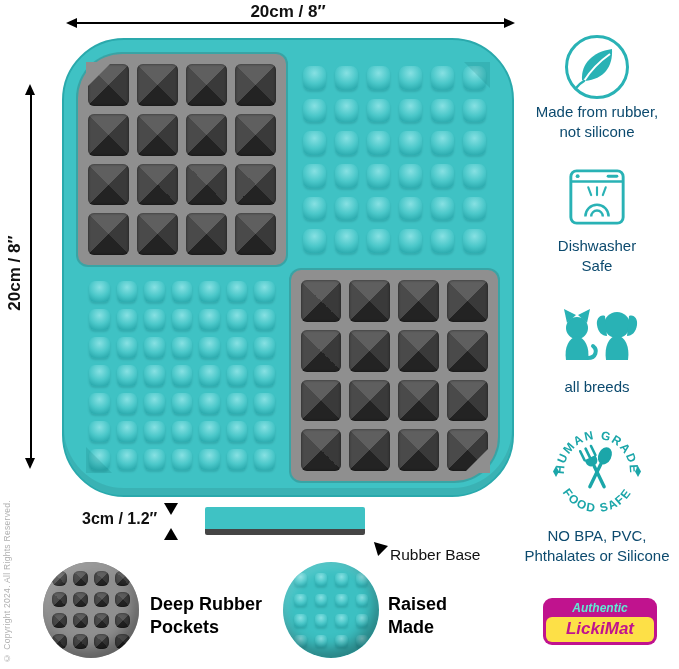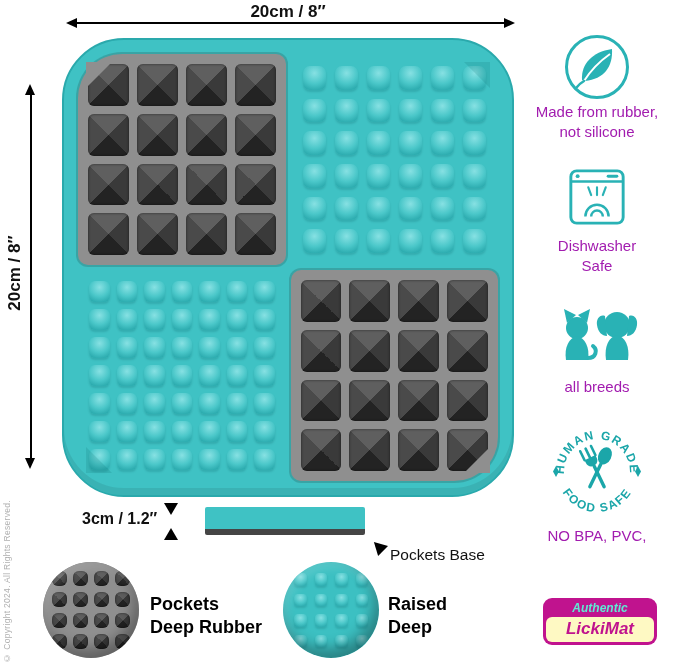--- a/index.html
+++ b/index.html
@@ -68,31 +68,31 @@
   .label-pockets{left:150px;}
   .label-nubs{left:388px;}
 
   
   .feat-icon{position:absolute;}
   .icon-leaf{left:564px;top:34px;}
   .icon-dishwasher{left:566px;top:166px;}
   .icon-catdog{left:553px;top:300px;}
   .icon-foodsafe{left:549px;top:424px;}
   .feat-text{position:absolute;left:517px;width:160px;text-align:center;font-size:15px;
-             line-height:1.3;color:#a21caf;}
+             line-height:1.3;color:#0c4a6e;}
   .text-rubber{top:102px;}
   .text-dishwasher{top:236px;}
   .text-breeds{top:377px;}
   .text-foodsafe{top:526px;}
 
   
   .logo{position:absolute;left:543px;top:598px;width:114px;background:#c0138e;border-radius:9px;
         padding:2px 3px 3px;box-sizing:border-box;text-align:center;}
   .logo-auth{color:#5eead4;font-size:12px;font-style:italic;font-weight:bold;padding:1px 0 2px;}
-  .logo-pill{background:#fef9c3;border-radius:6px;padding:2px 0 3px;}
+  .logo-pill{background:#fde047;border-radius:6px;padding:2px 0 3px;}
   .logo-pill span{color:#c0138e;font-weight:bold;font-style:italic;font-size:17px;}
 
   .copyright{position:absolute;left:2px;bottom:6px;writing-mode:vertical-rl;transform:rotate(180deg);
              font-size:8.5px;color:#b0b0b0;letter-spacing:.3px;}
 </style>
 </head>
 <body>
 
 <div class="canvas">
 
@@ -239,21 +239,21 @@
     <div class="notch notch-bl"></div>
     <div class="notch notch-br"></div>
   </div>
 
   <div class="thick-label">3cm / 1.2″</div>
   <div class="thick-arr-down"></div>
   <div class="thick-arr-up"></div>
   <div class="base-bar"></div>
   <div class="base-arrow"></div>
   <div class="base-label">
-    <div>Pockets Base</div>
+    <div>Rubber Base</div>
   </div>
 
   <div class="pocket-circle">
     <div class="waffle circle-fill" style="grid-template-columns: repeat(4, 1fr);">
         <span></span>
         <span></span>
         <span></span>
         <span></span>
         <span></span>
         <span></span>
@@ -264,22 +264,22 @@
         <span></span>
         <span></span>
         <span></span>
         <span></span>
         <span></span>
         <span></span>
       </div>
     <div class="circle-shade"></div>
   </div>
   <div class="callout-label label-pockets">
+    <div>Deep Rubber</div>
     <div>Pockets</div>
-    <div>Deep Rubber</div>
   </div>
 
   <div class="nub-circle">
     <div class="nubs circle-fill" style="grid-template-columns: repeat(4, 1fr);">
         <span></span>
         <span></span>
         <span></span>
         <span></span>
         <span></span>
         <span></span>
@@ -291,21 +291,21 @@
         <span></span>
         <span></span>
         <span></span>
         <span></span>
         <span></span>
       </div>
     <div class="circle-shade"></div>
   </div>
   <div class="callout-label label-nubs">
     <div>Raised</div>
-    <div>Deep</div>
+    <div>Made</div>
   </div>
 
   <svg class="feat-icon icon-leaf" width="66" height="66" viewBox="0 0 66 66">
     <circle cx="33" cy="33" r="30.5" fill="none" stroke="#29b2b5" stroke-width="3"></circle>
     <path d="M18,46 C17,30 28,18 48,15 C49,33 40,45 21,47 Z" fill="#29b2b5"></path>
     <path d="M20,47 C27,36 36,27 46,20" stroke="#ffffff" stroke-width="2" fill="none"></path>
     <path d="M13,53 C15,50.5 17.5,48.5 20,47" stroke="#29b2b5" stroke-width="2.5" fill="none" stroke-linecap="round"></path>
   </svg>
   <div class="feat-text text-rubber">
     <div>Made from rubber,</div>
@@ -363,20 +363,21 @@
       <rect x="46.3" y="38" width="3.4" height="28" rx="1.7"></rect>
     </g>
     <g transform="rotate(-26 48 48)">
       <path d="M42,22 v10 M48,22 v10 M54,22 v10" stroke="#1ba6a9" stroke-width="2.6" stroke-linecap="round" fill="none"></path>
       <path d="M42,32 h12 v3 c0,3.5 -2.5,6 -6,6 s-6,-2.5 -6,-6 Z" fill="#1ba6a9"></path>
       <rect x="46.3" y="40" width="3.4" height="26" rx="1.7" fill="#1ba6a9"></rect>
     </g>
   </svg>
   <div class="feat-text text-foodsafe">
     <div>NO BPA, PVC,</div>
+    <div>Phthalates or Silicone</div>
   </div>
 
   <div class="logo">
     <div class="logo-auth">Authentic</div>
     <div class="logo-pill">
       <span>LickiMat</span>
     </div>
   </div>
 
   <div class="copyright">© Copyright 2024. All Rights Reserved.</div>

